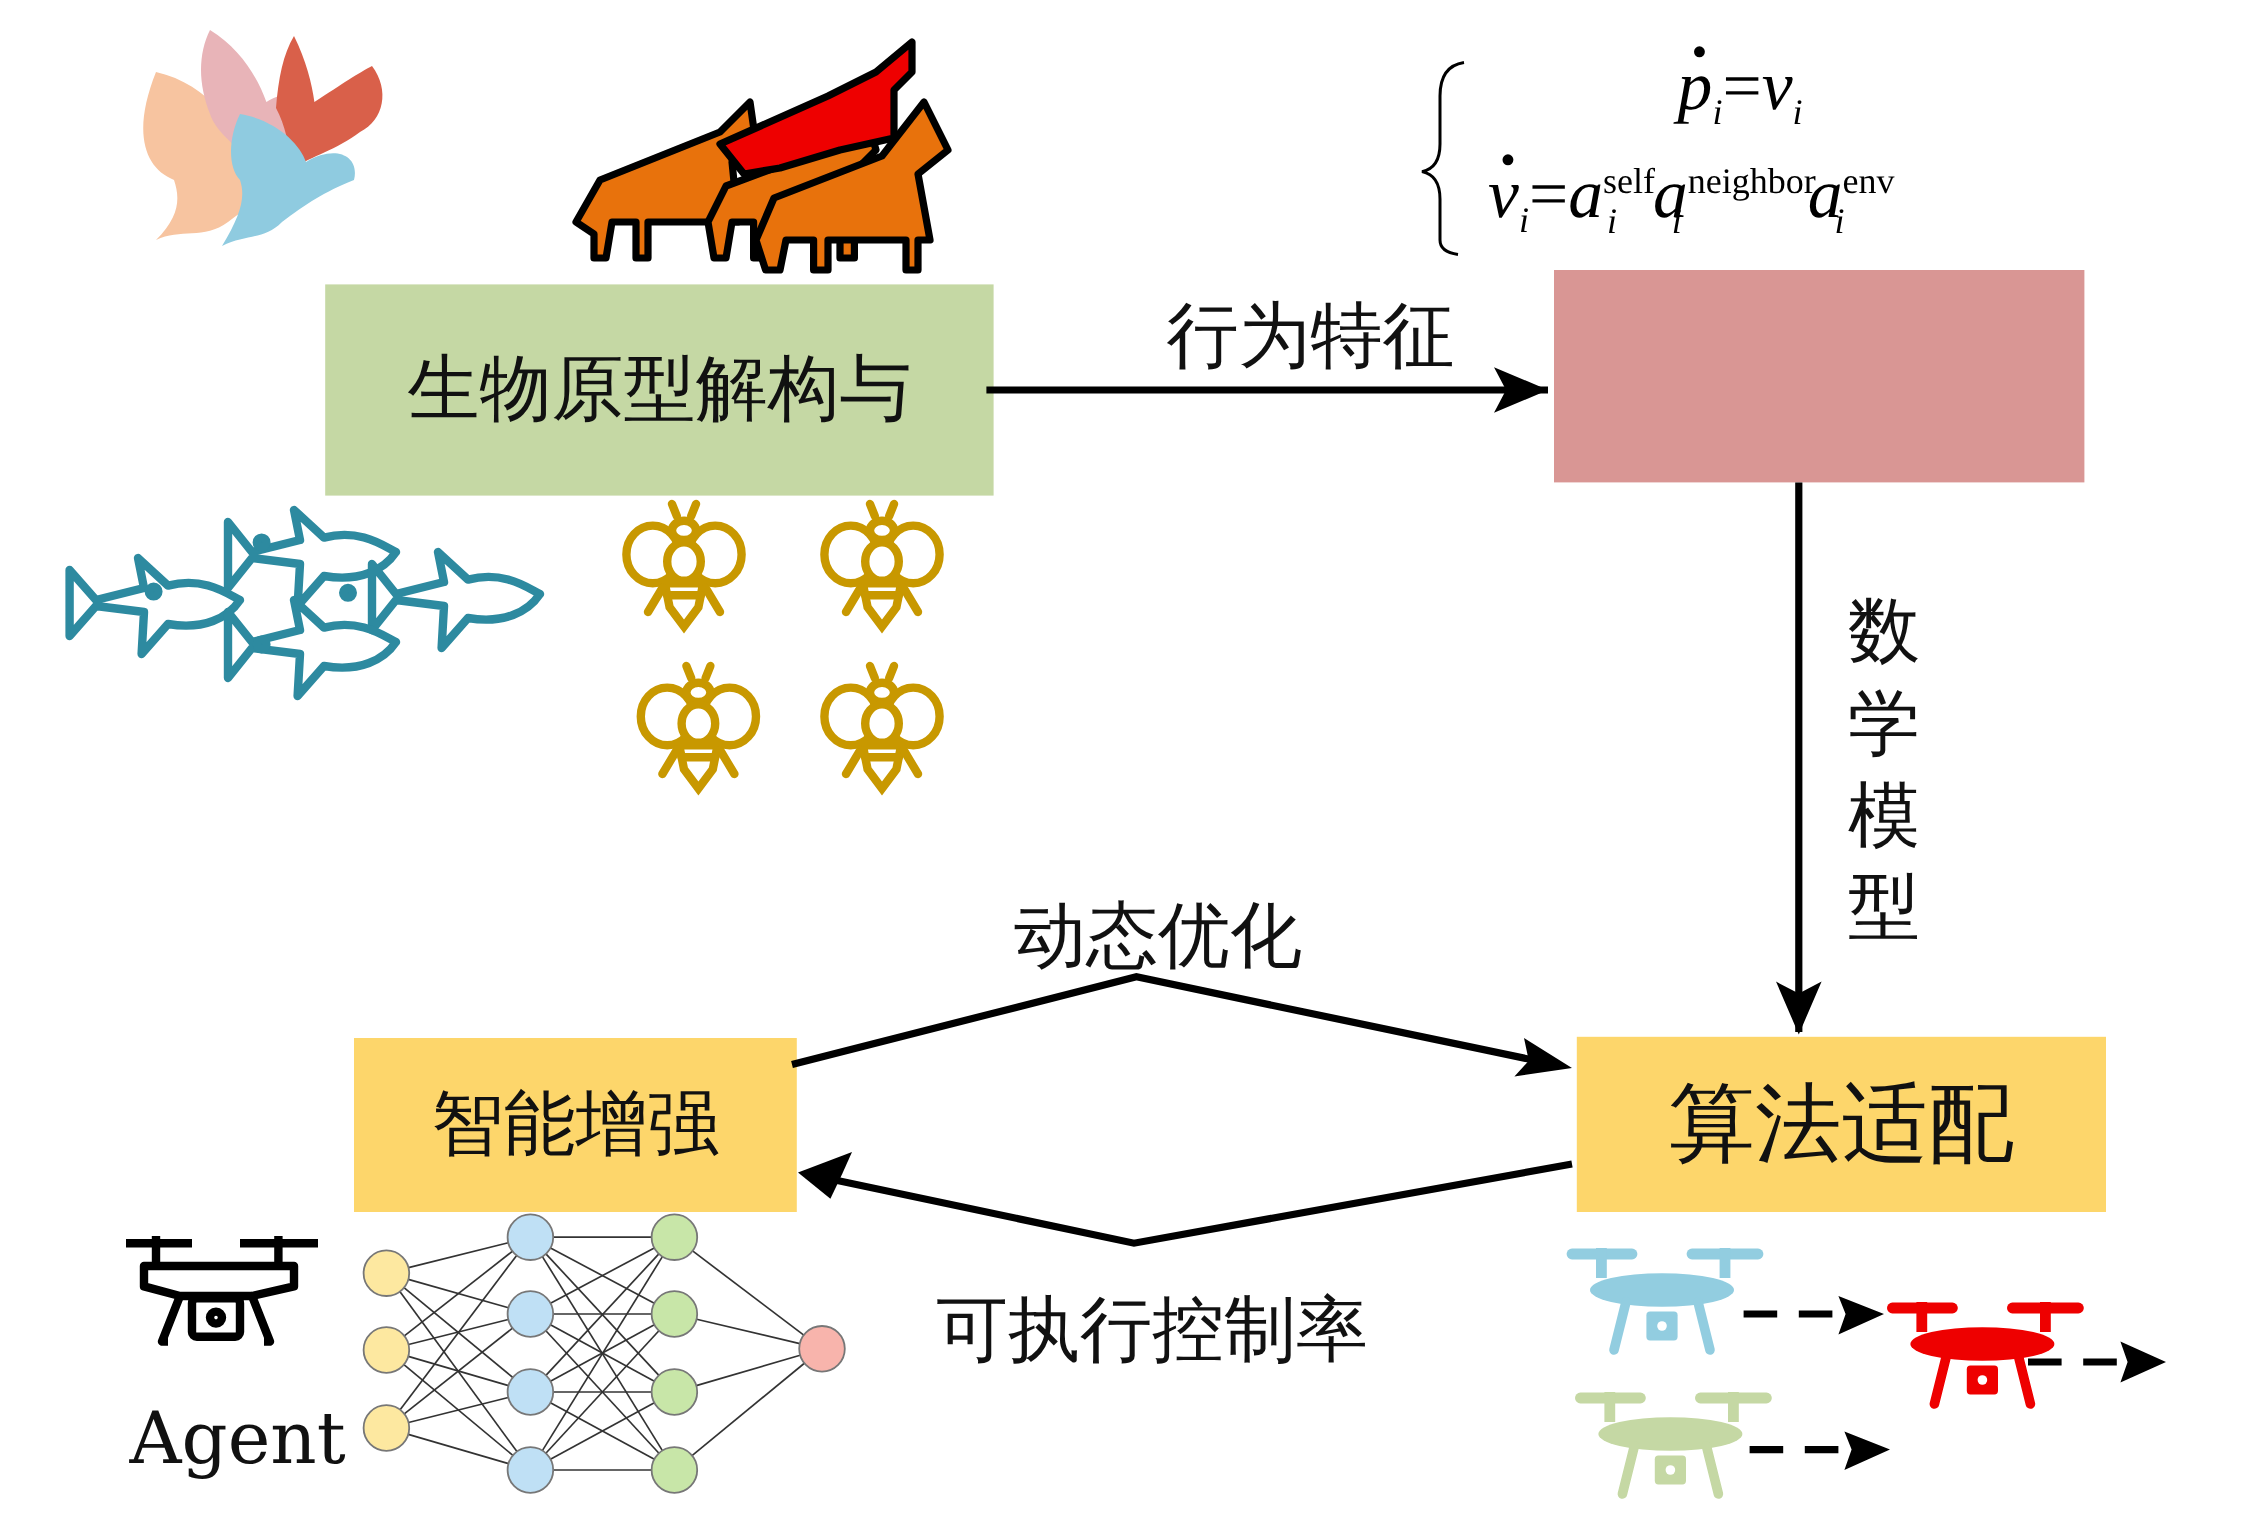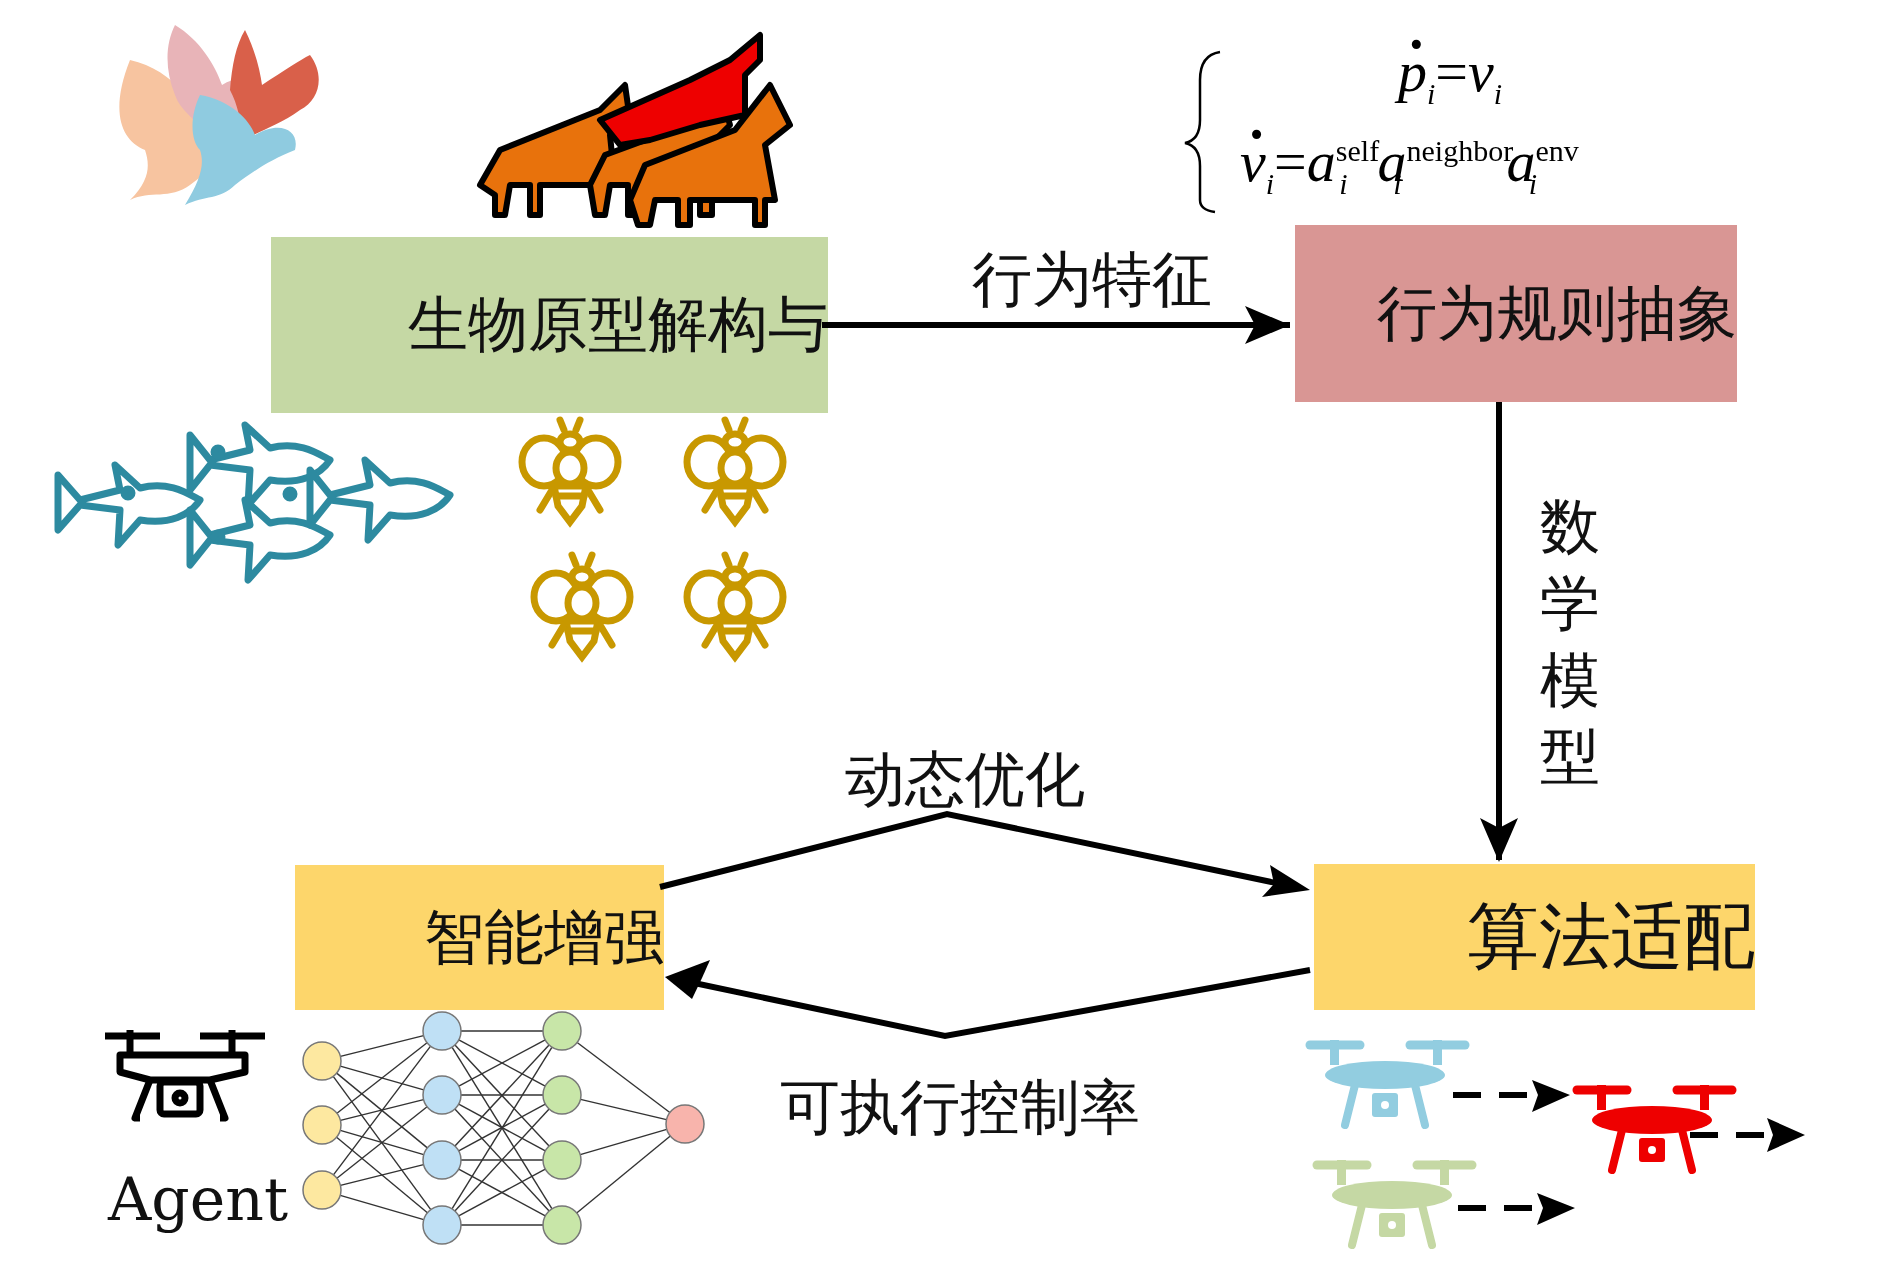--- a/index.html
+++ b/index.html
@@ -1,18 +1,18 @@
 <!DOCTYPE html>
 <html><head>
 <meta charset="utf-8">
 <style>
   html, body { margin: 0; padding: 0; background: #ffffff; }
   body { width: 1890px; height: 1261px; position: relative; overflow: hidden;
          font-family: "DejaVu Serif", "Liberation Serif", serif; color: #000; }
-  .box { position: absolute; display: flex; align-items: center; justify-content: flex-end;
+  .box { position: absolute; display: flex; align-items: center; justify-content: center;
          text-align: center; color: #111; line-height: 1.22; }
   .box span { display: block; }
   #box-bio { left: 271px; top: 237px; width: 557px; height: 176px; background: #c5d8a4; font-size: 60px; }
   #box-rule { left: 1295px; top: 225px; width: 442px; height: 177px; background: #d99694; font-size: 60px; }
   #box-intel { left: 295px; top: 865px; width: 369px; height: 145px; background: #fdd66b; font-size: 60px; }
   #box-algo { left: 1314px; top: 864px; width: 441px; height: 146px; background: #fdd66b; font-size: 72px; }
   .lbl { position: absolute; font-size: 60px; white-space: nowrap; color: #111; }
   #lbl-feature { left: 972px; top: 240px; }
   #lbl-dyn { left: 845px; top: 740px; }
   #lbl-ctrl { left: 780px; top: 1068px; }
@@ -30,21 +30,20 @@
 </head>
 <body>
 
 <div class="box" id="box-bio">
   <div>
     <span>生物原型解构与</span>
   </div>
 </div>
 <div class="box" id="box-rule">
   <div>
-    <span>行为规则抽象</span>
   </div>
 </div>
 <div class="box" id="box-intel">
   <span>智能增强</span>
 </div>
 <div class="box" id="box-algo">
   <span>算法适配</span>
 </div>
 
 <div class="lbl" id="lbl-feature">行为特征</div>

